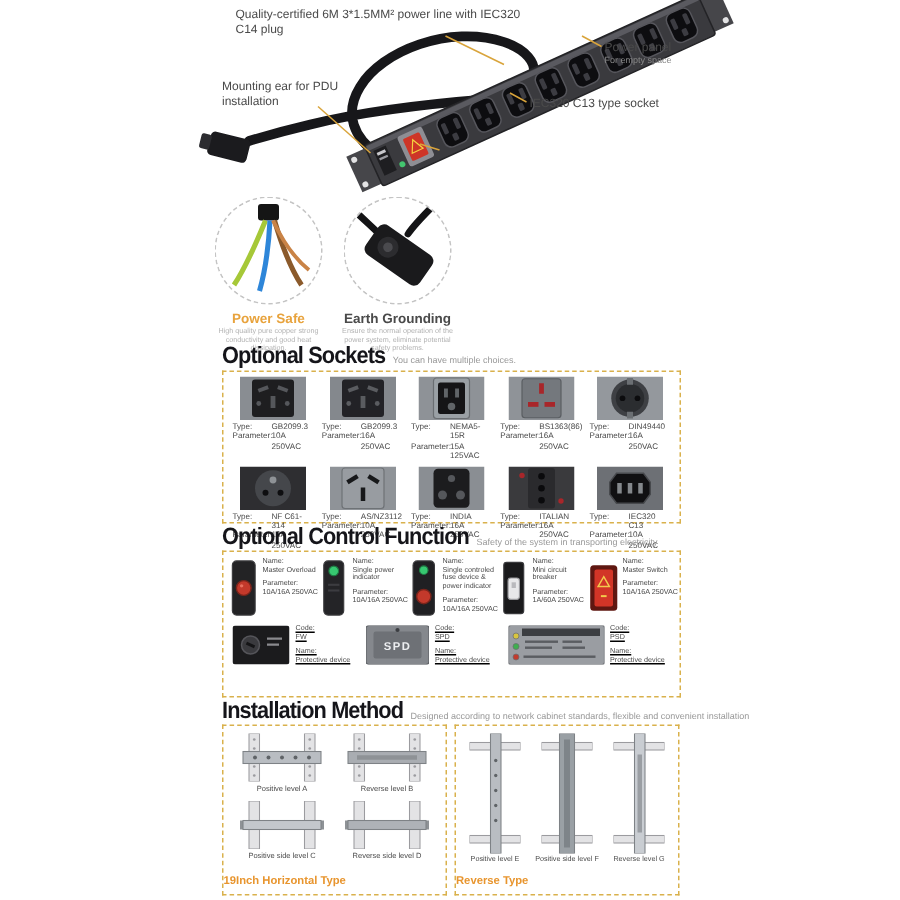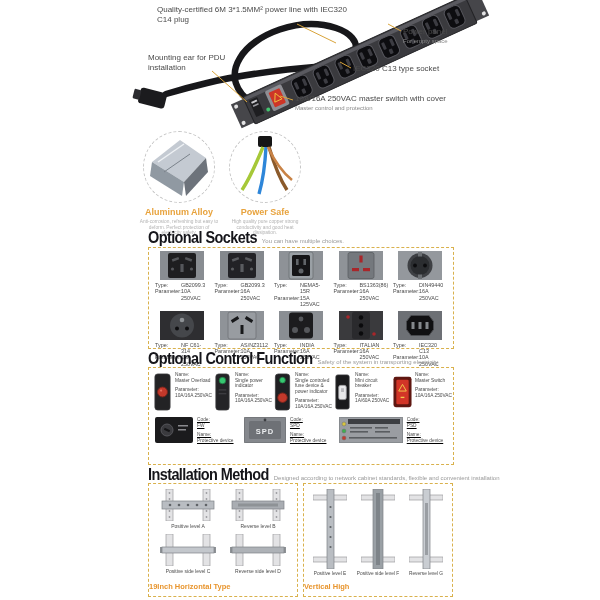--- a/index.html
+++ b/index.html
@@ -114,51 +114,49 @@
     </g>
   </svg>
 
   <div class="ann" style="left:157px;top:5px;width:205px;">Quality-certified 6M 3*1.5MM² power line with IEC320 C14 plug</div>
   <div class="ann" style="left:403px;top:27px;">
     <span>Power panel</span>
     <span class="sub">For empty space</span>
   </div>
   <div class="ann" style="left:148px;top:53px;width:92px;">Mounting ear for PDU installation</div>
   <div class="ann" style="left:353px;top:64px;">IEC320 C13 type socket</div>
-  <div class="ann" style="left:295px;top:94px;">
-    <span>10A/16A 250VAC master switch with cover</span>
-    <span class="sub">Master control and protection</span>
-  </div>
 
   <div class="features">
-    <div class="feature">
-      <div class="fcircle">
-          <svg viewBox="0 0 70 70">
-        <polygon points="8,30 36,8 62,26 40,50" fill="#c4cad2"></polygon>
-        <polygon points="8,30 40,50 38,64 6,44" fill="#9099a2"></polygon>
-        <polygon points="40,50 62,26 64,40 42,64" fill="#6d737b"></polygon>
-        <line x1="14" y1="30" x2="40" y2="12" stroke="#eef1f4" stroke-width="1.5"></line>
-        <line x1="20" y1="40" x2="46" y2="22" stroke="#7b828b" stroke-width="1"></line>
-      </svg>
-        </div>
-      <div class="fname accent">Aluminum Alloy</div>
-      <div class="fdesc">Anti-corrosion, refreshing but easy to deform. Perfect protection of electricity safety.</div>
-    </div>
     <div class="feature">
       <div class="fcircle">
           <svg viewBox="0 0 70 70">
         <rect x="28" y="4" width="14" height="11" rx="2" fill="#151515"></rect>
         <path d="M33,15 C26,32 20,46 12,58" fill="none" stroke="#a6c838" stroke-width="3.4"></path>
         <path d="M36,15 C35,34 33,48 29,62" fill="none" stroke="#2e86d9" stroke-width="3.4"></path>
         <path d="M39,15 C44,32 49,46 57,58" fill="none" stroke="#8b5a2b" stroke-width="3.4"></path>
         <path d="M38,15 C44,28 52,40 62,48" fill="none" stroke="#c98346" stroke-width="2.6"></path>
       </svg>
         </div>
       <div class="fname accent">Power Safe</div>
       <div class="fdesc">High quality pure copper strong conductivity and good heat dissipation.</div>
+    </div>
+    <div class="feature">
+      <div class="fcircle">
+          <svg viewBox="0 0 70 70">
+        <path d="M6,8 C16,18 22,22 28,30" fill="none" stroke="#141416" stroke-width="4.5" stroke-linecap="round"></path>
+        <path d="M58,6 C50,14 46,18 42,24" fill="none" stroke="#141416" stroke-width="4.5" stroke-linecap="round"></path>
+        <g transform="rotate(35 36 38)">
+          <rect x="14" y="26" width="44" height="24" rx="5" fill="#1a1a1c"></rect>
+          <rect x="20" y="31" width="14" height="14" rx="7" fill="#2c2c2f"></rect>
+          <circle cx="27" cy="38" r="3.2" fill="#4a4a4e"></circle>
+        </g>
+      </svg>
+        </div>
+      <div class="fname">Earth Grounding</div>
+      <div class="fdesc">Ensure the normal operation of the power system, eliminate potential safety problems.</div>
     </div>
   </div>
 
   <div class="sec-head" style="top:229px;">
     <span class="sec-title">Optional Sockets</span><span class="sec-sub">You can have multiple choices.</span>
   </div>
   <div class="dash-box" style="left:148px;top:247px;width:306px;height:102px;">
     <div class="srow">
 
       <div class="scell">
@@ -613,16 +611,16 @@
       <div class="icell">
         <svg style="width:34px;height:80px;" viewBox="0 0 34 80">
           <rect x="0" y="6" width="34" height="5" fill="#e3e3e5" stroke="#9b9b9f" stroke-width="0.7"></rect>
           <rect x="0" y="68" width="34" height="5" fill="#e3e3e5" stroke="#9b9b9f" stroke-width="0.7"></rect>
           <rect x="14" y="0" width="7" height="80" fill="#c9cdd2" stroke="#7e8286" stroke-width="0.7"></rect>
           <rect x="16" y="14" width="3" height="52" fill="#9a9ea3"></rect>
         </svg>
         <div class="ilabel" style="font-size:4.8px;">Reverse level G</div>
       </div>
     </div>
-    <div class="ititle">Vertical High</div>
+    <div class="ititle">Reverse Type</div>
   </div>
 
 </div>
 
 </body></html>

